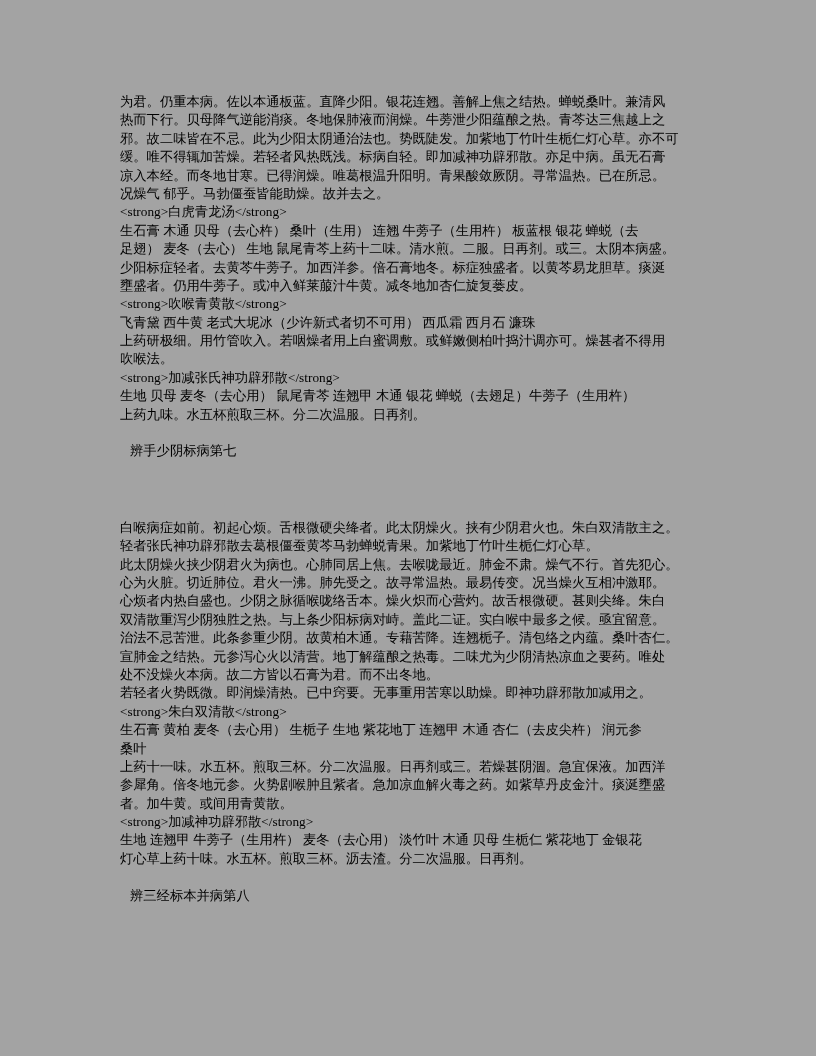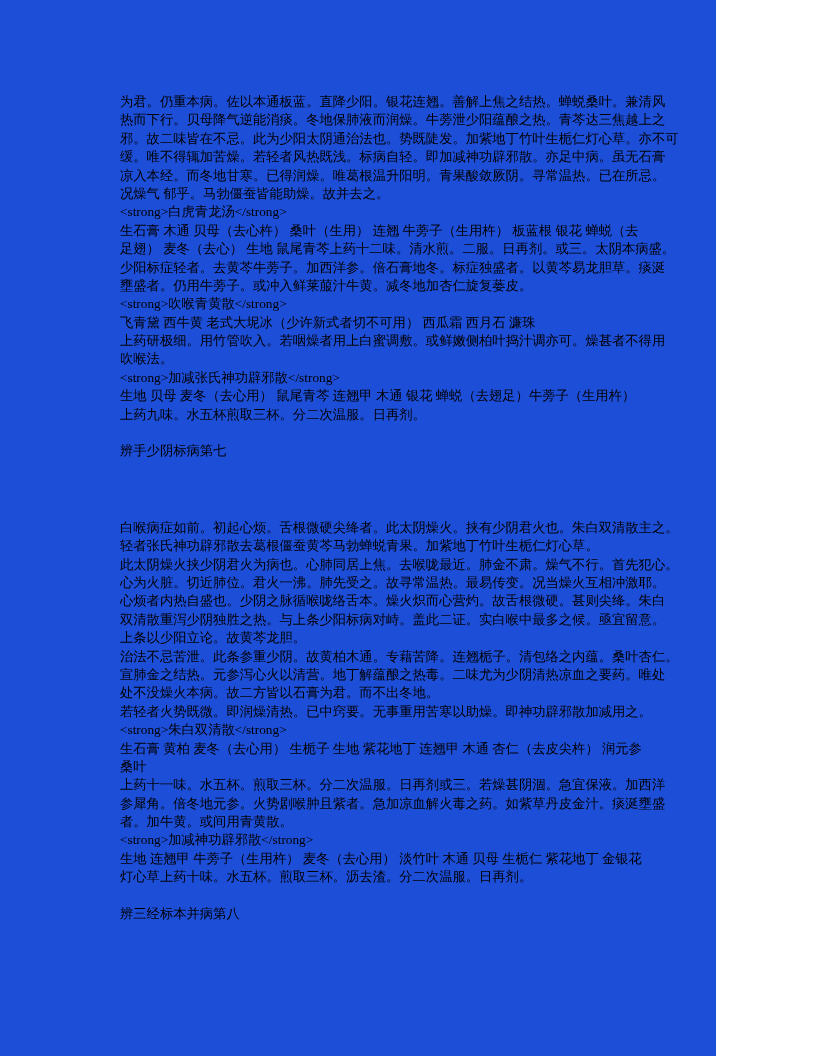--- a/index.html
+++ b/index.html
@@ -2,44 +2,44 @@
 <html><head>
 <meta charset="utf-8">
 <style>
   html, body {
     margin: 0;
     padding: 0;
     background: #ffffff;
   }
   .page {
     position: relative;
-    width: 716px;
+    width: 816px;
     height: 1056px;
-    background: #1d4ed8;
+    background: #a3a3a3;
     overflow: hidden;
   }
   .doc {
     position: absolute;
     left: 120px;
     top: 93px;
     width: 620px;
     color: #000000;
     font-family: "Liberation Serif", "DejaVu Serif", serif;
     font-size: 13.3px;
     line-height: 18.4px;
   }
   .ln {
     white-space: pre;
     height: 18.4px;
     overflow: visible;
   }
   .heading {
     font-size: 13.3px;
     font-weight: normal;
-    margin: 0;
+    margin: 10px;
     white-space: pre;
     height: 18.4px;
   }
   .gap-1 { margin-top: 18.4px; }   
   .gap-3 { margin-top: 58px; }   
 </style>
 </head>
 <body>
 
 <div class="page">
@@ -68,21 +68,20 @@
 
     <h2 class="heading gap-1">辨手少阴标病第七</h2>
 
     <section class="gap-3">
       <div class="ln">白喉病症如前。初起心烦。舌根微硬尖绛者。此太阴燥火。挟有少阴君火也。朱白双清散主之。</div>
       <div class="ln">轻者张氏神功辟邪散去葛根僵蚕黄芩马勃蝉蜕青果。加紫地丁竹叶生栀仁灯心草。</div>
       <div class="ln">此太阴燥火挟少阴君火为病也。心肺同居上焦。去喉咙最近。肺金不肃。燥气不行。首先犯心。</div>
       <div class="ln">心为火脏。切近肺位。君火一沸。肺先受之。故寻常温热。最易传变。况当燥火互相冲激耶。</div>
       <div class="ln">心烦者内热自盛也。少阴之脉循喉咙络舌本。燥火炽而心营灼。故舌根微硬。甚则尖绛。朱白</div>
       <div class="ln">双清散重泻少阴独胜之热。与上条少阳标病对峙。盖此二证。实白喉中最多之候。亟宜留意。</div>
-      <div class="ln">上条以少阳立论。故黄芩龙胆。</div>
       <div class="ln">治法不忌苦泄。此条参重少阴。故黄柏木通。专藉苦降。连翘栀子。清包络之内蕴。桑叶杏仁。</div>
       <div class="ln">宣肺金之结热。元参泻心火以清营。地丁解蕴酿之热毒。二味尤为少阴清热凉血之要药。唯处</div>
       <div class="ln">处不没燥火本病。故二方皆以石膏为君。而不出冬地。</div>
       <div class="ln">若轻者火势既微。即润燥清热。已中窍要。无事重用苦寒以助燥。即神功辟邪散加减用之。</div>
       <div class="ln">&lt;strong&gt;朱白双清散&lt;/strong&gt;</div>
       <div class="ln">生石膏 黄柏 麦冬（去心用） 生栀子 生地 紫花地丁 连翘甲 木通 杏仁（去皮尖杵） 润元参</div>
       <div class="ln">桑叶</div>
       <div class="ln">上药十一味。水五杯。煎取三杯。分二次温服。日再剂或三。若燥甚阴涸。急宜保液。加西洋</div>
       <div class="ln">参犀角。倍冬地元参。火势剧喉肿且紫者。急加凉血解火毒之药。如紫草丹皮金汁。痰涎壅盛</div>
       <div class="ln">者。加牛黄。或间用青黄散。</div>

